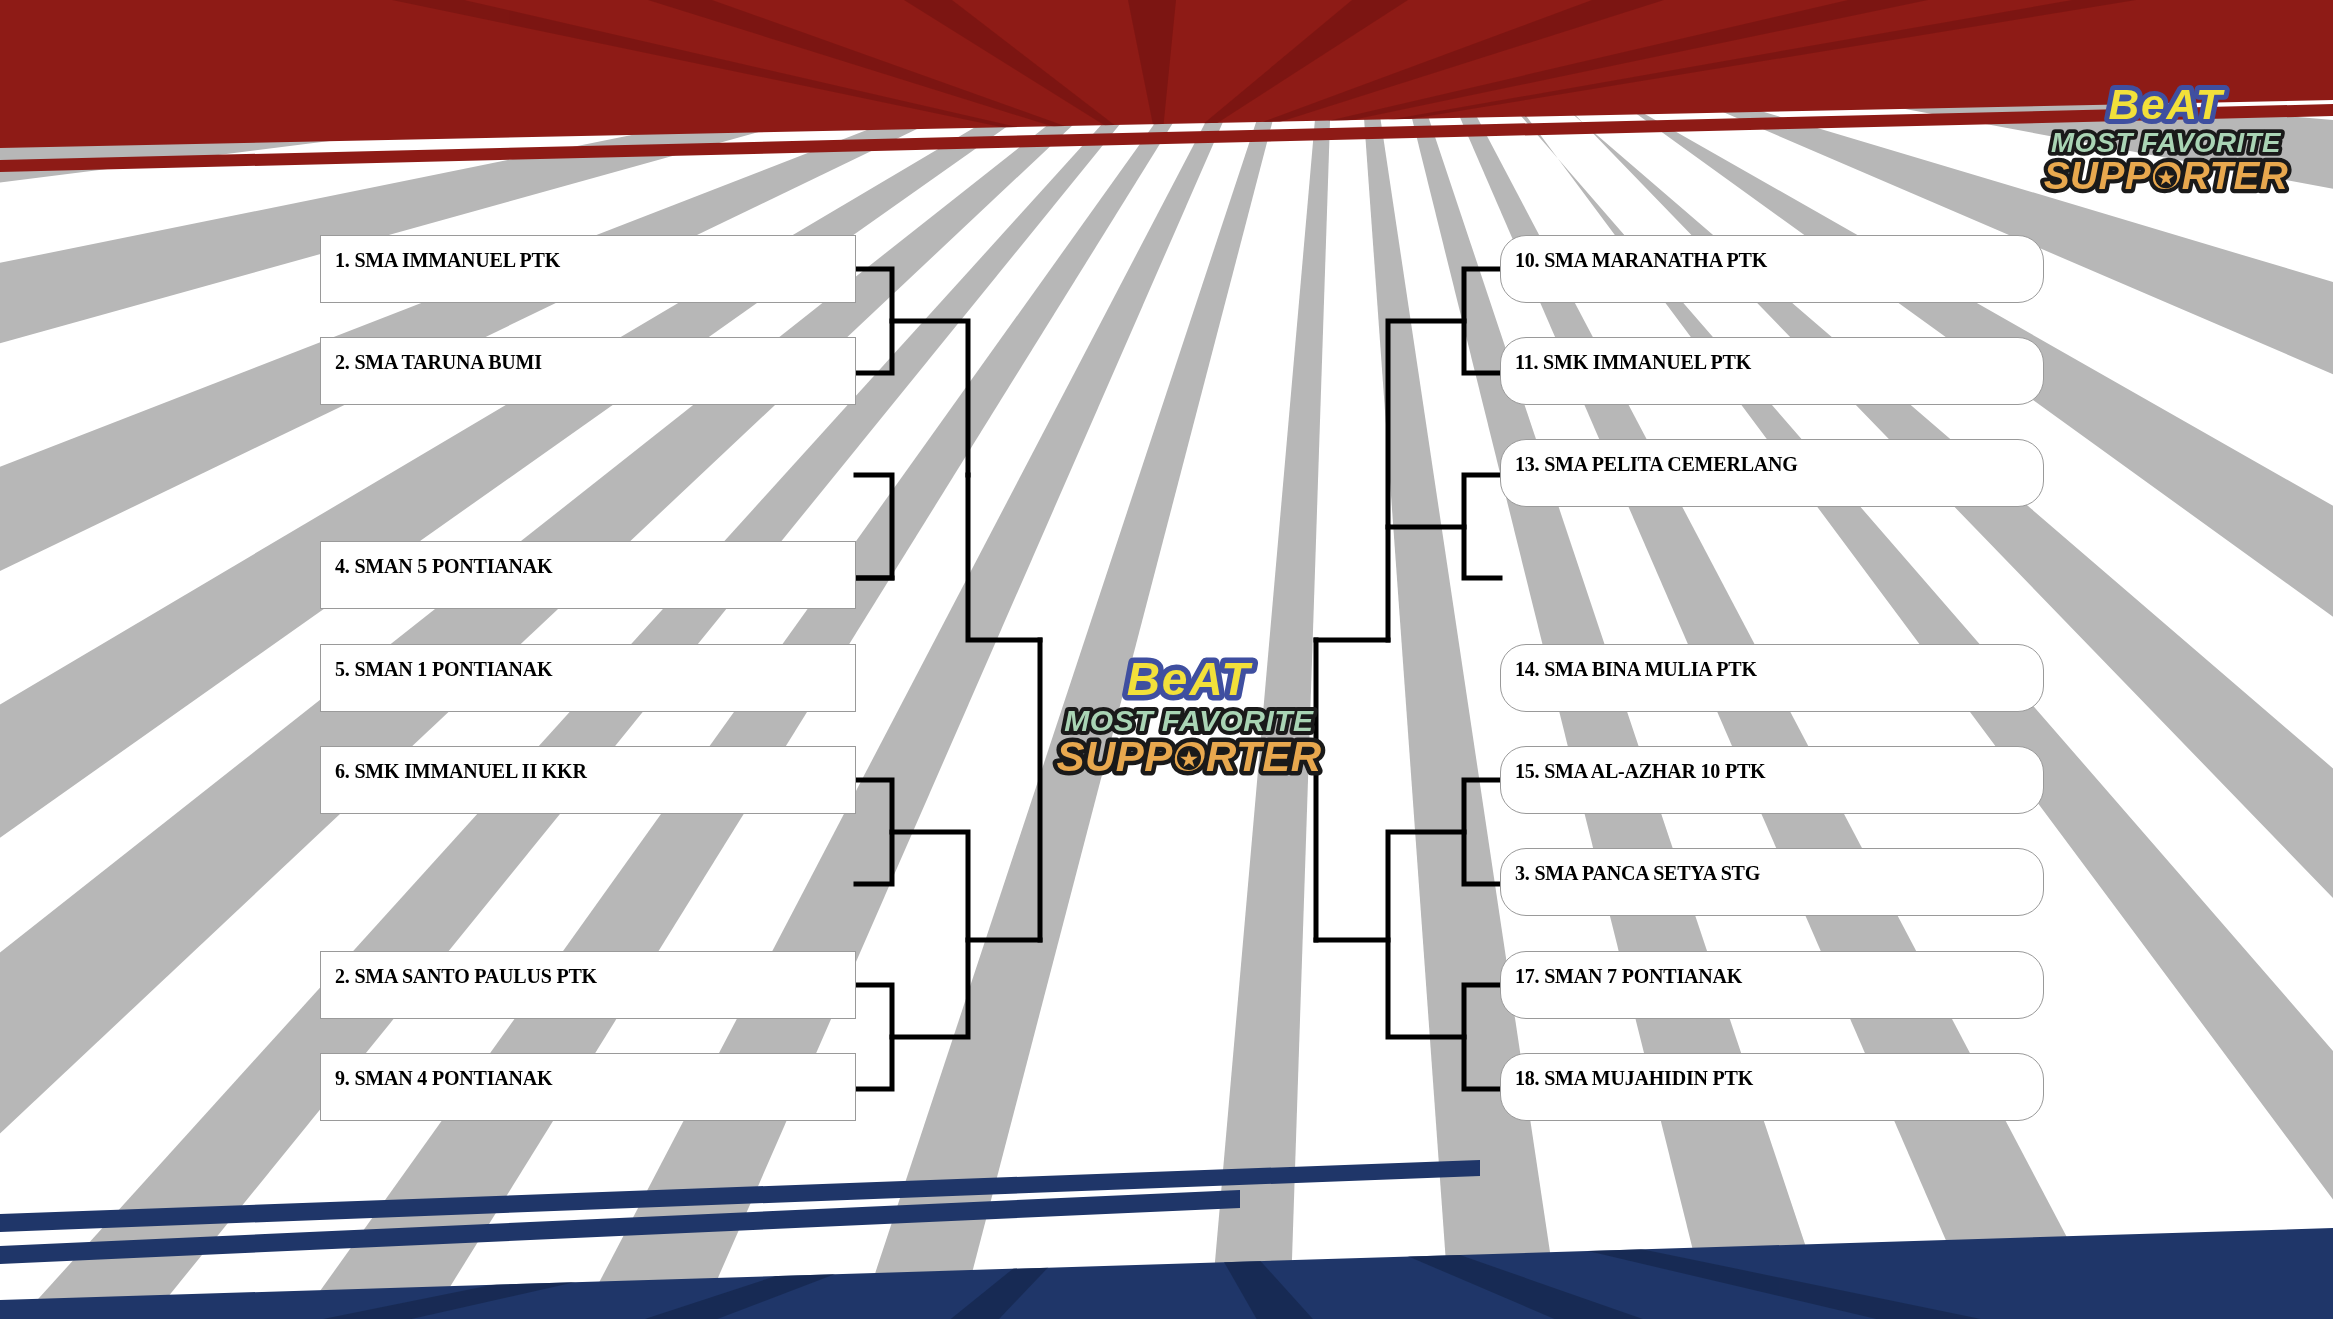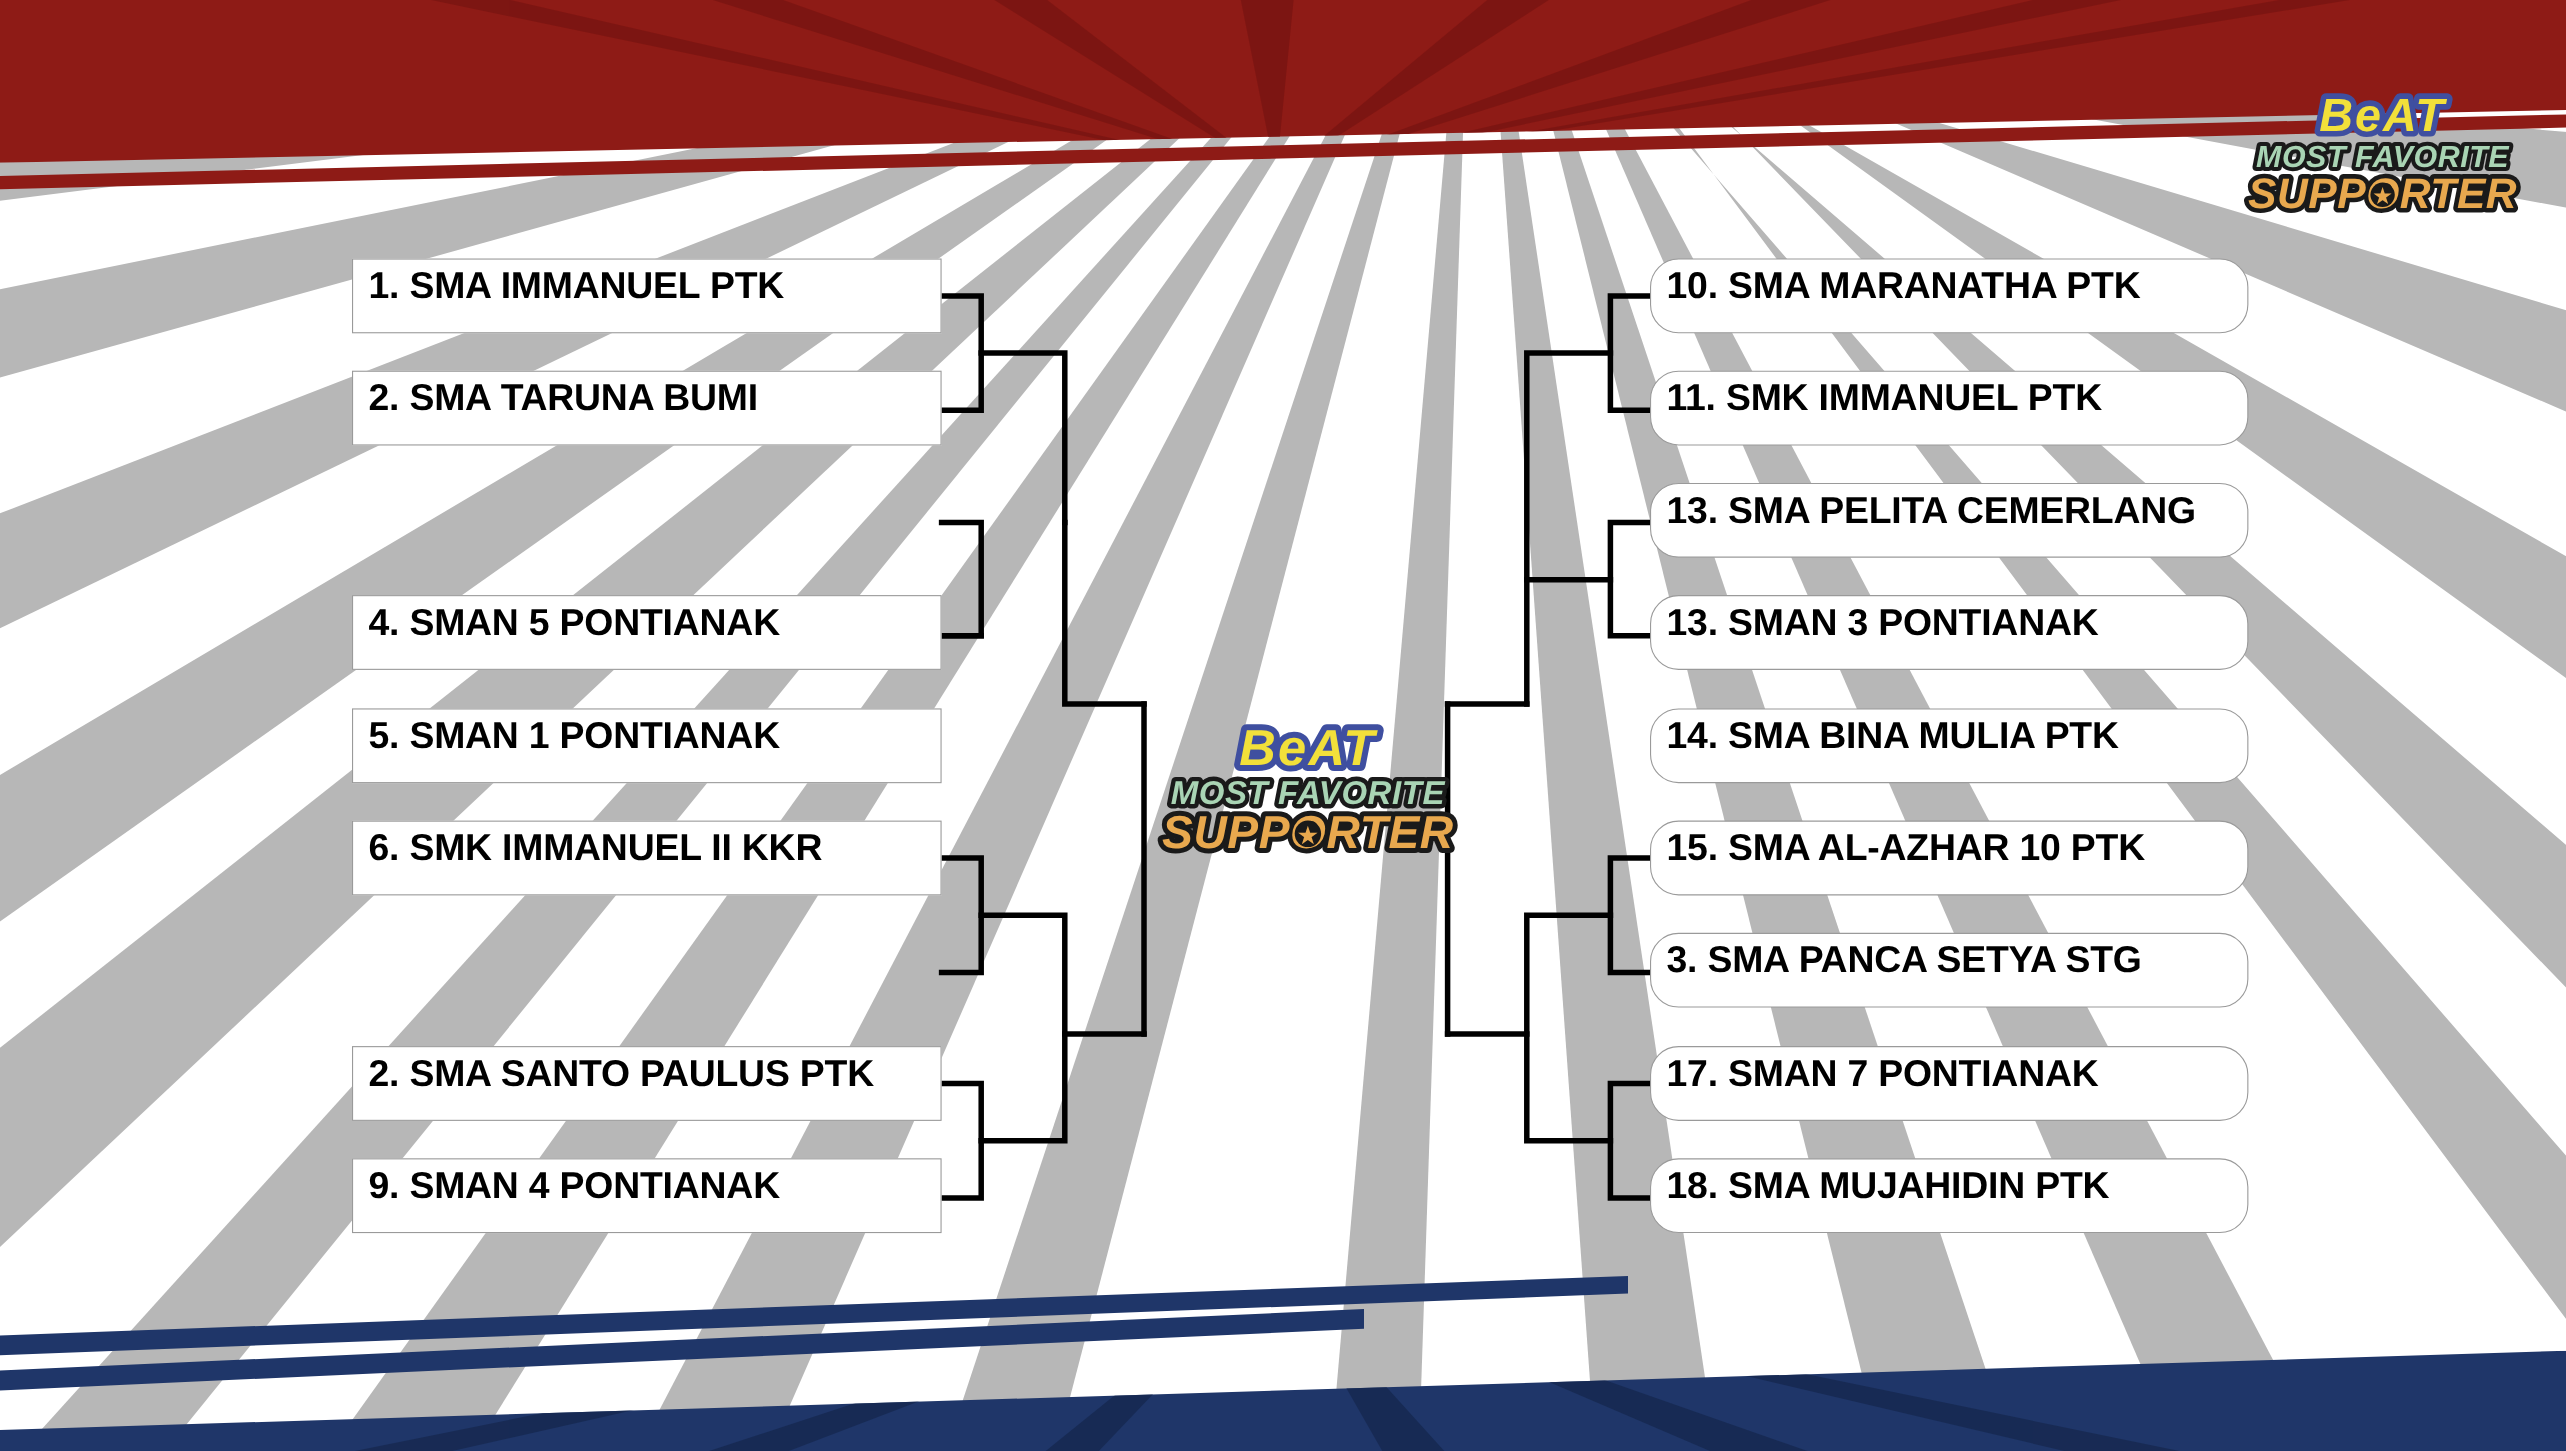--- a/index.html
+++ b/index.html
@@ -43,23 +43,23 @@
     position: absolute;
     z-index: 8;
     background: #ffffff;
     border: 1.5px solid #9a9a9a;
     box-sizing: border-box;
     height: 68px;
     display: block;
   }
   .team-label {
     display: block;
-    font-family: Liberation Sans, sans-serif;
+    font-family: Liberation Serif, serif;
     font-weight: bold;
-    font-size: 34px;
+    font-size: 20px;
     line-height: 30px;
     color: #000000;
     padding: 9px 0 0 14px;
     white-space: nowrap;
     letter-spacing: -0.2px;
   }
   .left-box  { left: 320px;  width: 536px; }
   .right-box { left: 1500px; width: 544px; border-radius: 26px; }
 
   
@@ -211,23 +211,20 @@
 
   <div class="team-box right-box" style="top:235px">
       <span class="team-label">10. SMA MARANATHA PTK</span>
     </div>
   <div class="team-box right-box" style="top:337px">
       <span class="team-label">11. SMK IMMANUEL PTK</span>
     </div>
   <div class="team-box right-box" style="top:439px">
       <span class="team-label">13. SMA PELITA CEMERLANG</span>
     </div>
-  <div class="team-box right-box" style="top:541px">
-      <span class="team-label">13. SMAN 3 PONTIANAK</span>
-    </div>
   <div class="team-box right-box" style="top:644px">
       <span class="team-label">14. SMA BINA MULIA PTK</span>
     </div>
   <div class="team-box right-box" style="top:746px">
       <span class="team-label">15. SMA AL-AZHAR 10 PTK</span>
     </div>
   <div class="team-box right-box" style="top:848px">
       <span class="team-label">3. SMA PANCA SETYA STG</span>
     </div>
   <div class="team-box right-box" style="top:951px">

